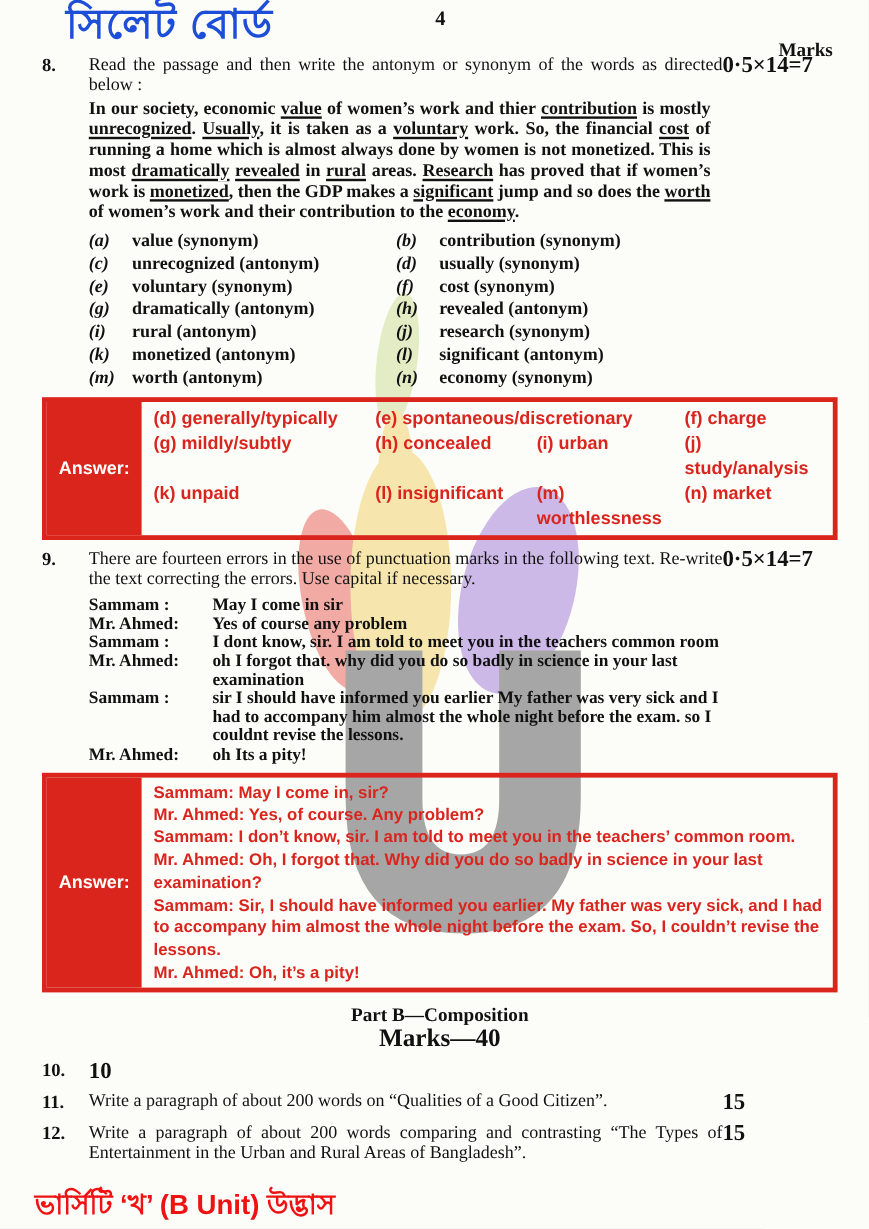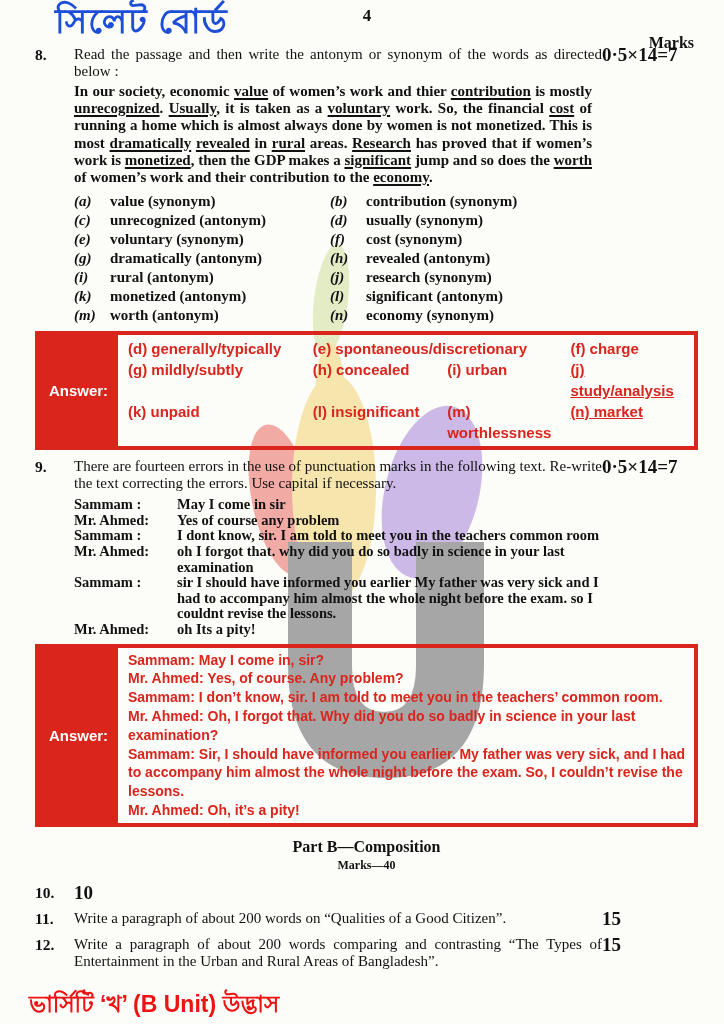--- a/index.html
+++ b/index.html
@@ -51,33 +51,33 @@
   }
   .ans-label {
     background:#da251c; color:#fff; width:79px; flex:none;
     display:flex; align-items:center; justify-content:center;
     font-family:"Liberation Sans", sans-serif; font-weight:bold; font-size:15px;
   }
   .ans-content { flex:1; padding:3px 6px 3px 10px; color:#d9251d;
     font-family:"Liberation Sans", sans-serif; font-weight:bold; }
   .ans-row { display:flex; font-size:15px; line-height:21px; }
   .aw-a { width:33%; } .aw-b { width:46%; } .aw-c { width:21%; }
-  .aw-d { width:33%; } .aw-e { width:24%; } .aw-f { width:22%; } .aw-g { width:21%;text-decoration:underline; }
+  .aw-d { width:33%; } .aw-e { width:24%; } .aw-f { width:22%; } .aw-g { width:21%; }
   .ans-line { font-size:14px; line-height:18.8px; }
 
   
   .dialogue { margin:5px 84px 0 39px; }
   .drow { display:flex; font-weight:bold; font-size:14.5px; line-height:15.6px; }
   .dspeaker { width:103px; flex:none; }
   .dtext { flex:1; }
 
   
   .partb { text-align:center; margin-top:10px; font-weight:bold; }
   .partb-title { font-size:16px; line-height:19px;text-align:center; }
-  .partb-marks { font-size:12px; line-height:19px; }
+  .partb-marks { font-size:21px; line-height:19px; }
 
   .comp-q { margin-top:9px; }
 
   
   .footer { margin-top:auto; font-family:"Liberation Sans", sans-serif; color:#ee1212; font-weight:bold; }
   .f1 { font-size:23px; line-height:27px; margin-left:-20px; padding-left:14px; }
 </style>
 </head>
 <body>
 

